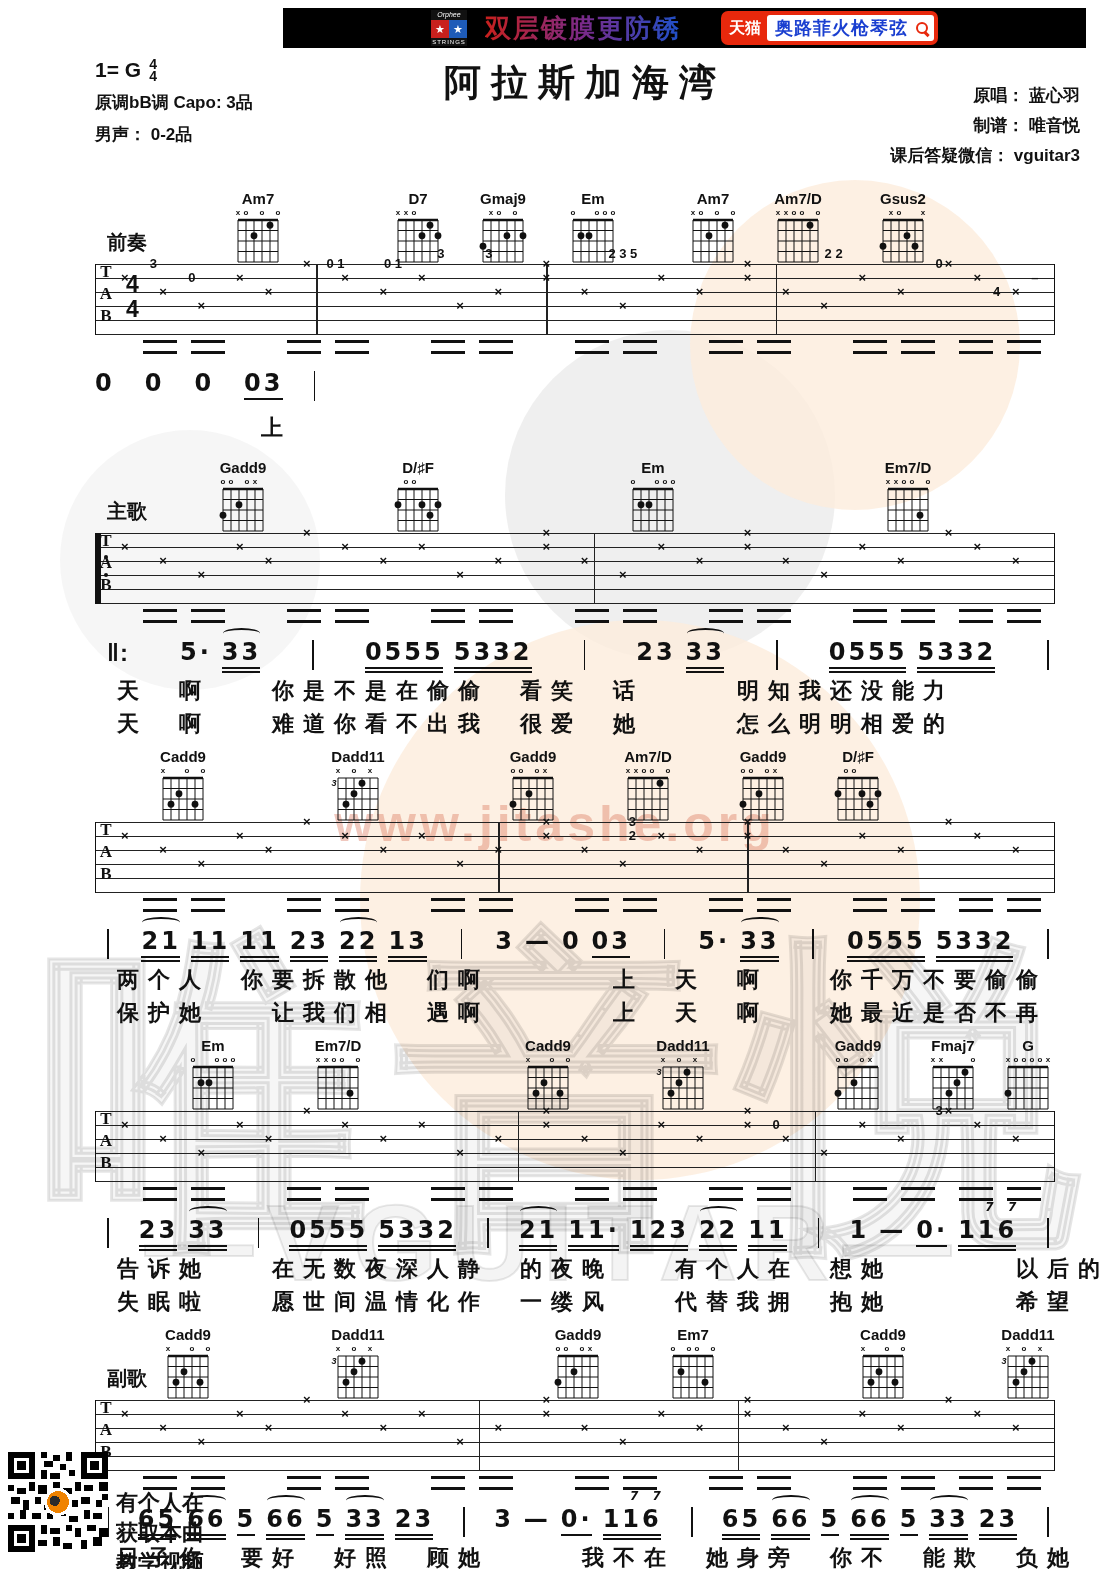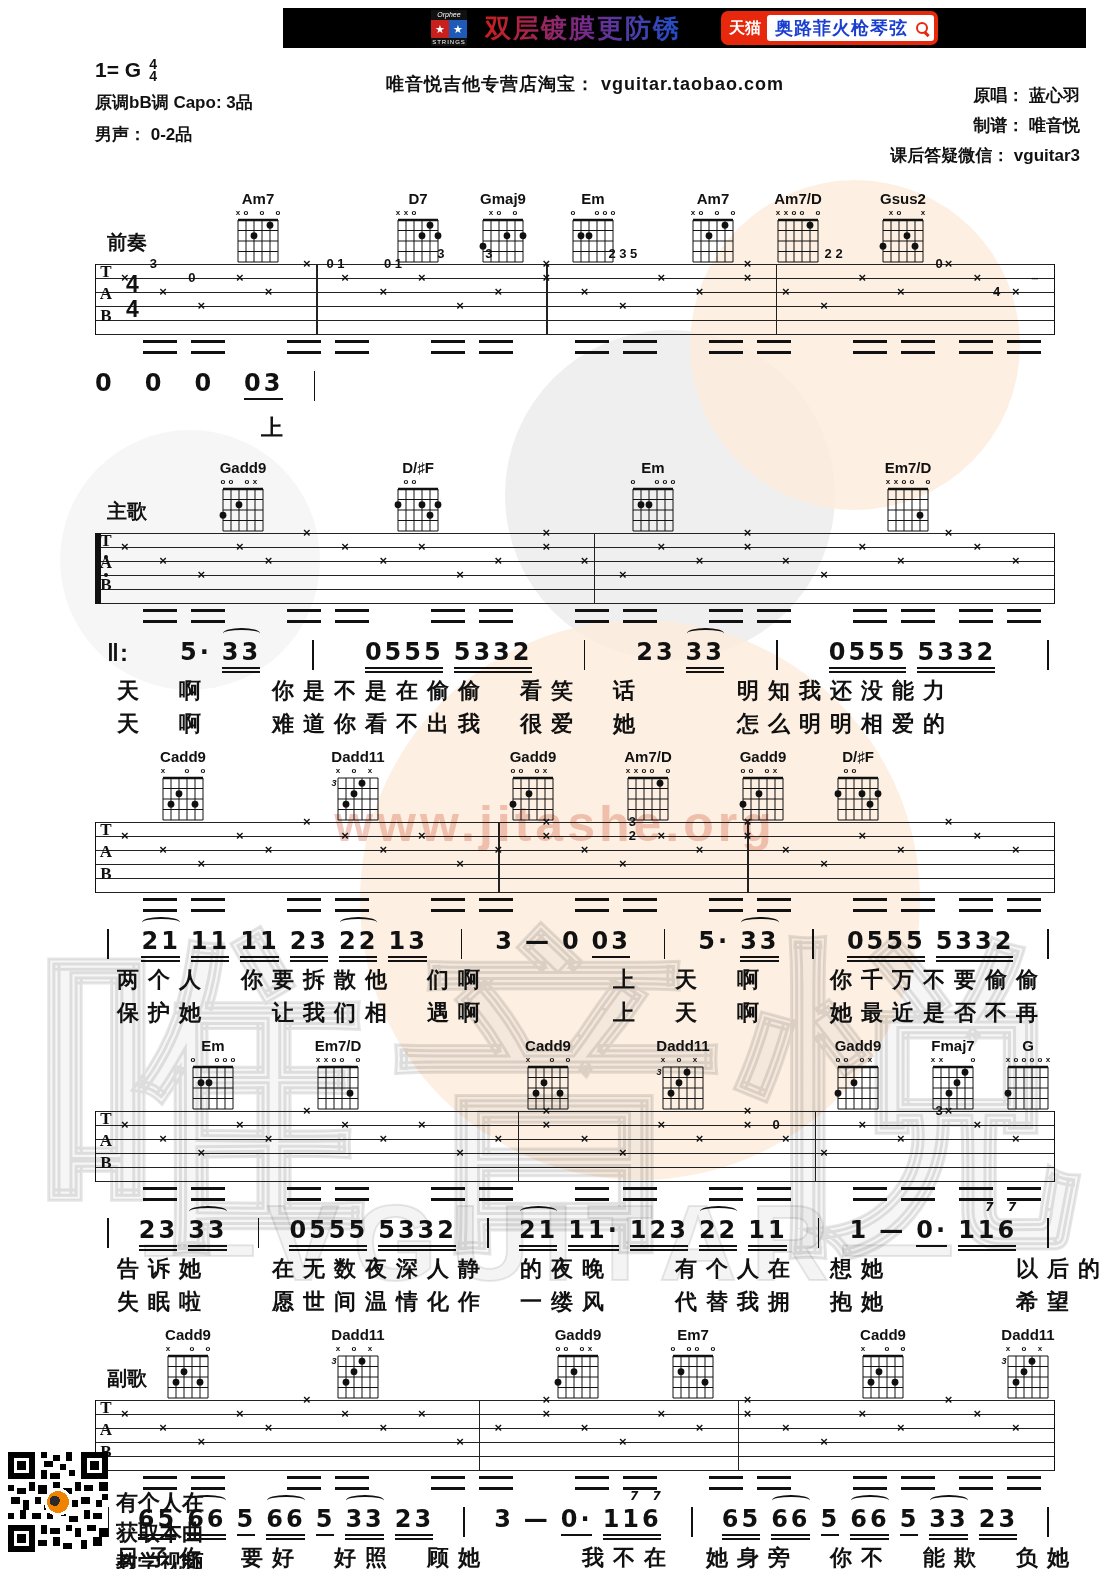--- a/index.html
+++ b/index.html
@@ -133,21 +133,21 @@
         <span>1= G</span>
         <span class="ts">
           <span>4</span>
           <span>4</span>
         </span>
       </div>
       <div class="sub">原调bB调 Capo: 3品</div>
       <div class="sub">男声： 0-2品</div>
     </div>
     <div class="h-center">
-      <div class="store">唯音悦吉他专营店淘宝： vguitar.taobao.com</div>
+      <div class="title">阿拉斯加海湾</div>
     </div>
     <div class="h-right">
       <div>原唱： 蓝心羽</div>
       <div>制谱： 唯音悦</div>
       <div>课后答疑微信： vguitar3</div>
     </div>
   </div>
 
   <div class="score z1" id="score-top">
       <div class="system">

